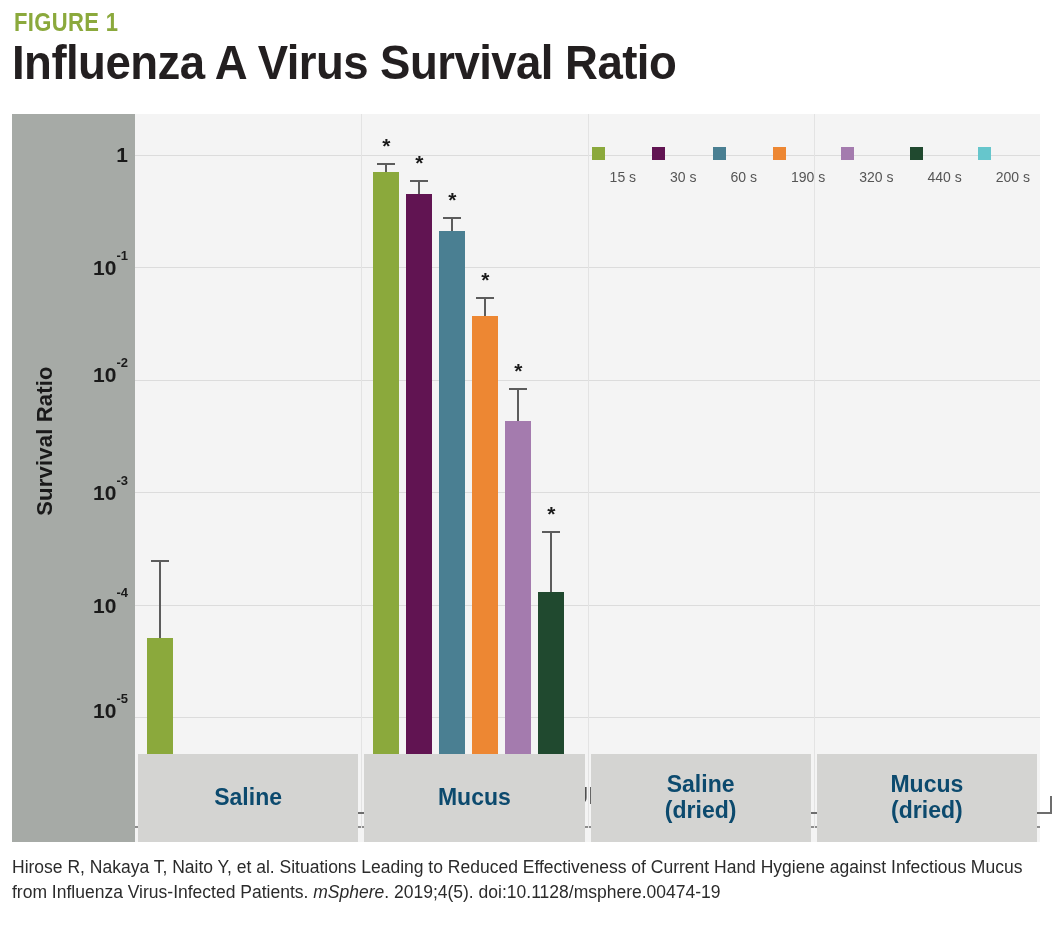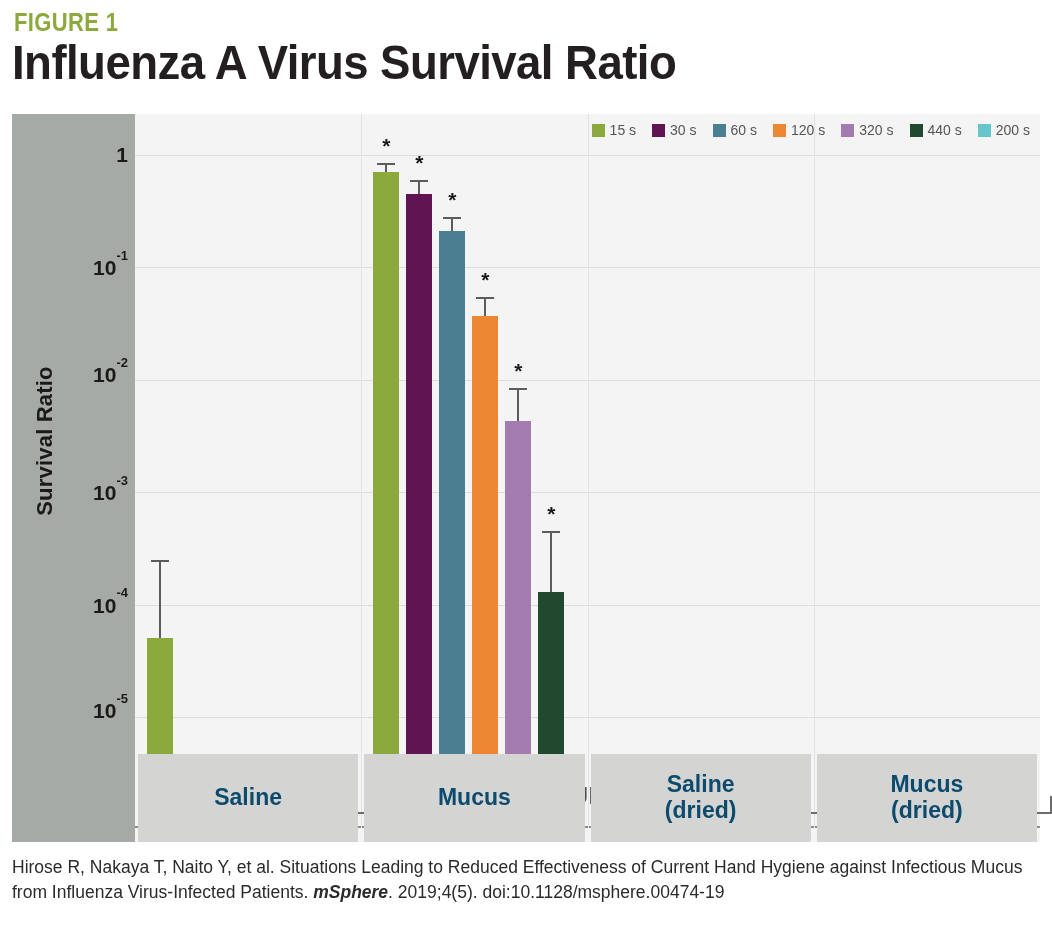--- a/index.html
+++ b/index.html
@@ -28,21 +28,21 @@
   #plot-panel{position:absolute;left:123px;top:0;width:905px;height:728px;background:#f4f4f4;}
   #plot-area{position:absolute;left:0;top:0;width:905px;height:728px;}
   .gridline{position:absolute;left:0;width:905px;height:1px;background:#dcdcdc;}
   #baseline{position:absolute;left:0;width:905px;height:2px;background:#8d8d8d;bottom:14px;}
   .group-sep{position:absolute;top:0;width:1px;height:714px;background:#e3e3e3;}
 
   
   #legend{position:absolute;right:10px;top:8px;display:flex;align-items:center;gap:16px;}
   .legend-item{display:flex;align-items:center;gap:5px;}
   .legend-swatch{width:13px;height:13px;display:block;}
-  .legend-text{font-size:14px;color:#555;font-family:"Liberation Sans Narrow","Liberation Sans",sans-serif;white-space:nowrap;}
+  .legend-text{font-size:14px;color:#555;font-family:"Liberation Sans Narrow","Liberation Sans",sans-serif;white-space:nowrap;margin-top:47px;}
 
   
   .bar{position:absolute;bottom:14px;}
   .errorbar{position:absolute;width:2px;background:#5c5c5c;}
   .errorcap{position:absolute;height:2px;background:#5c5c5c;}
   .sig{position:absolute;font-size:21px;font-weight:700;color:#1a1a1a;transform:translateX(-50%);
     font-family:"Liberation Sans",sans-serif;line-height:1;}
 
   
   .ud-label{position:absolute;font-size:23px;color:#4f4f4f;transform:translateX(-50%);
@@ -51,21 +51,21 @@
 
   
   #cat-band{position:absolute;left:123px;top:640px;width:905px;height:88px;}
   .cat-cell{position:absolute;top:0;height:88px;background:#d4d4d2;display:flex;align-items:center;justify-content:center;}
   .cat-text{font-size:23px;font-weight:700;color:#0c4a6e;text-align:center;line-height:1.12;
     font-family:"Liberation Sans Narrow","Liberation Sans",sans-serif;}
 
   
   #caption{position:absolute;left:12px;top:855px;width:1032px;font-size:17.5px;color:#2b2b2b;
     line-height:1.45;font-family:"Liberation Sans Narrow","Liberation Sans",sans-serif;}
-  #caption i{font-style:italic;font-weight:bold;}
+  #caption i{font-style:italic;}
 </style>
 </head>
 <body>
 
 <div id="page">
 
   <div id="figure-label">FIGURE 1</div>
   <div id="figure-title">Influenza A Virus Survival Ratio</div>
 
   <div id="figure-body">
@@ -137,21 +137,21 @@
           <div class="legend-item">
             <span class="legend-swatch" style="background: rgb(97, 20, 82);"></span>
             <span class="legend-text">30 s</span>
           </div>
           <div class="legend-item">
             <span class="legend-swatch" style="background: rgb(74, 127, 146);"></span>
             <span class="legend-text">60 s</span>
           </div>
           <div class="legend-item">
             <span class="legend-swatch" style="background: rgb(237, 135, 51);"></span>
-            <span class="legend-text">120 s</span>
+            <span class="legend-text">190 s</span>
           </div>
           <div class="legend-item">
             <span class="legend-swatch" style="background: rgb(164, 123, 174);"></span>
             <span class="legend-text">320 s</span>
           </div>
           <div class="legend-item">
             <span class="legend-swatch" style="background: rgb(32, 73, 47);"></span>
             <span class="legend-text">440 s</span>
           </div>
           <div class="legend-item">

